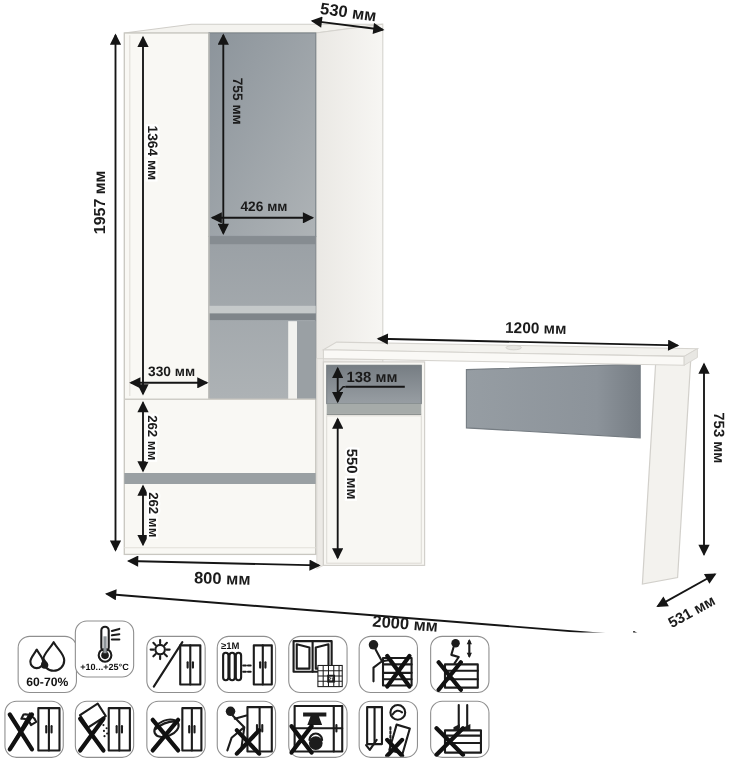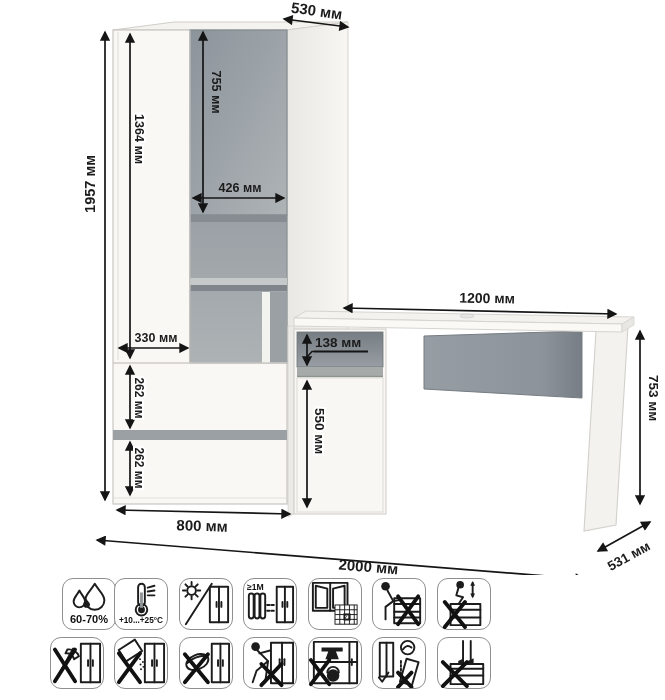--- a/index.html
+++ b/index.html
@@ -2,21 +2,21 @@
 <html><head>
 <meta charset="utf-8">
 <style>
   html,body{margin:0;padding:0;background:#fff;}
   body{width:665px;height:700px;position:relative;overflow:hidden;
        font-family:"Liberation Sans",sans-serif;}
   #stage{position:absolute;left:0;top:0;}
   .dim-text{fill:#1b1b1b;font-weight:bold;font-family:"Liberation Sans",sans-serif;}
   .halo{stroke:#ffffff;stroke-width:4px;paint-order:stroke;}
   .icon-box{position:absolute;width:54px;height:52px;background:#fff;
-            border:1.6px solid #8f8f8f;border-radius:11px;box-sizing:border-box;margin-left:46px;}
+            border:1.6px solid #8f8f8f;border-radius:11px;box-sizing:border-box;}
   .icon-box svg{width:100%;height:100%;display:block;}
   .g{stroke:#1c1c1c;fill:none;stroke-width:2;stroke-linecap:round;stroke-linejoin:round;}
   .gf{fill:#1c1c1c;stroke:none;}
   .x{stroke:#111;stroke-width:4;stroke-linecap:round;fill:none;}
   .itext{fill:#111;font-weight:bold;font-family:"Liberation Sans",sans-serif;}
 </style>
 </head>
 <body>
 
 <svg id="stage" width="665" height="575" viewBox="0 0 665 575">
@@ -123,21 +123,21 @@
 </svg>
 
 <div class="icon-box" style="left:16px;top:578px;">
   <svg viewBox="0 0 54 52">
     <path class="g" d="M33,5 C29,12 23,16 23,22 a10,10 0 0 0 20,0 C43,16 37,12 33,5 Z"></path>
     <path class="g" d="M17,12 C14.5,17 11,19.5 11,23.5 a6,6 0 0 0 12,0 C23,19.5 19.5,17 17,12 Z"></path>
     <path class="gf" d="M24,20 C22.5,23 21,24.5 21,26.5 a3.5,3.5 0 0 0 7,0 C28,24.5 25.5,23 24,20 Z"></path>
     <text class="itext" font-size="11.5" text-anchor="middle" x="27" y="46">60-70%</text>
   </svg>
 </div>
-<div class="icon-box" style="left:68px;top:578px;">
+<div class="icon-box" style="left:68px;top:564px;">
   <svg viewBox="0 0 54 52">
     <rect class="g" x="24" y="5" width="7" height="23" rx="3.5"></rect>
     <circle class="g" cx="27.5" cy="32" r="6"></circle>
     <circle class="gf" cx="27.5" cy="32" r="3.6" fill="#8e9498"></circle>
     <rect x="26" y="14" width="3" height="16" fill="#8e9498"></rect>
     <line class="g" stroke-width="1.4" x1="34" y1="9" x2="41" y2="7"></line>
     <line class="g" stroke-width="1.4" x1="34" y1="13" x2="41" y2="12"></line>
     <line class="g" stroke-width="1.4" x1="34" y1="17" x2="41" y2="17"></line>
     <text class="itext" font-size="8.6" text-anchor="middle" x="27" y="46">+10...+25°C</text>
   </svg>

